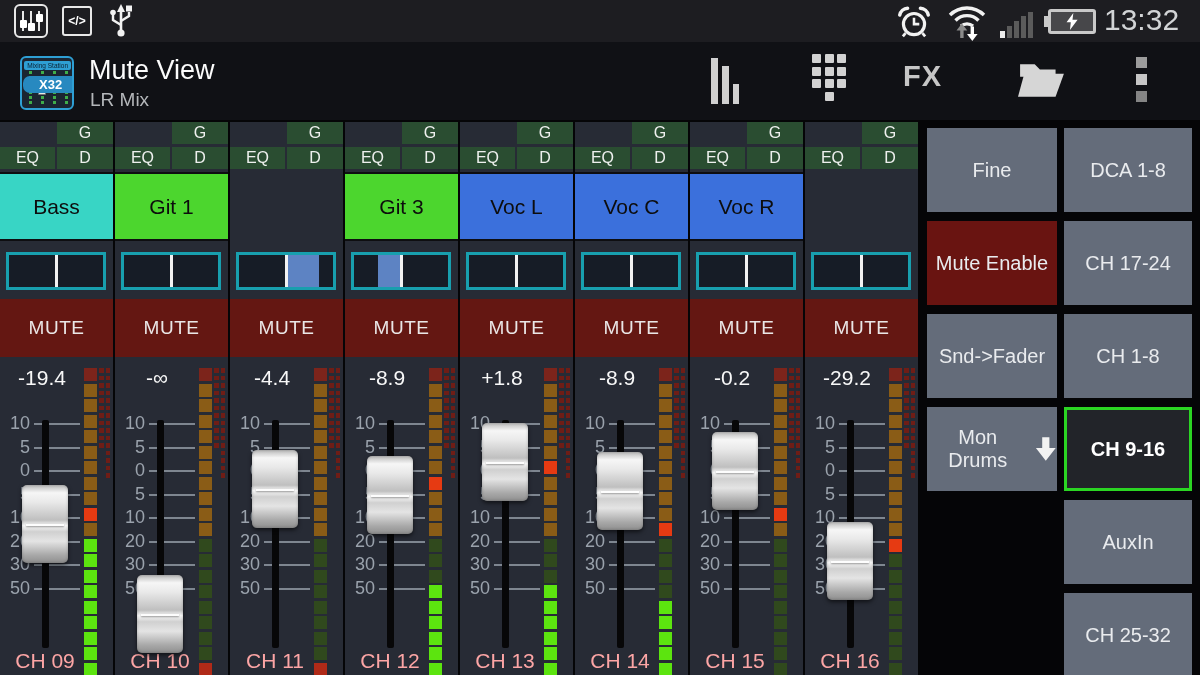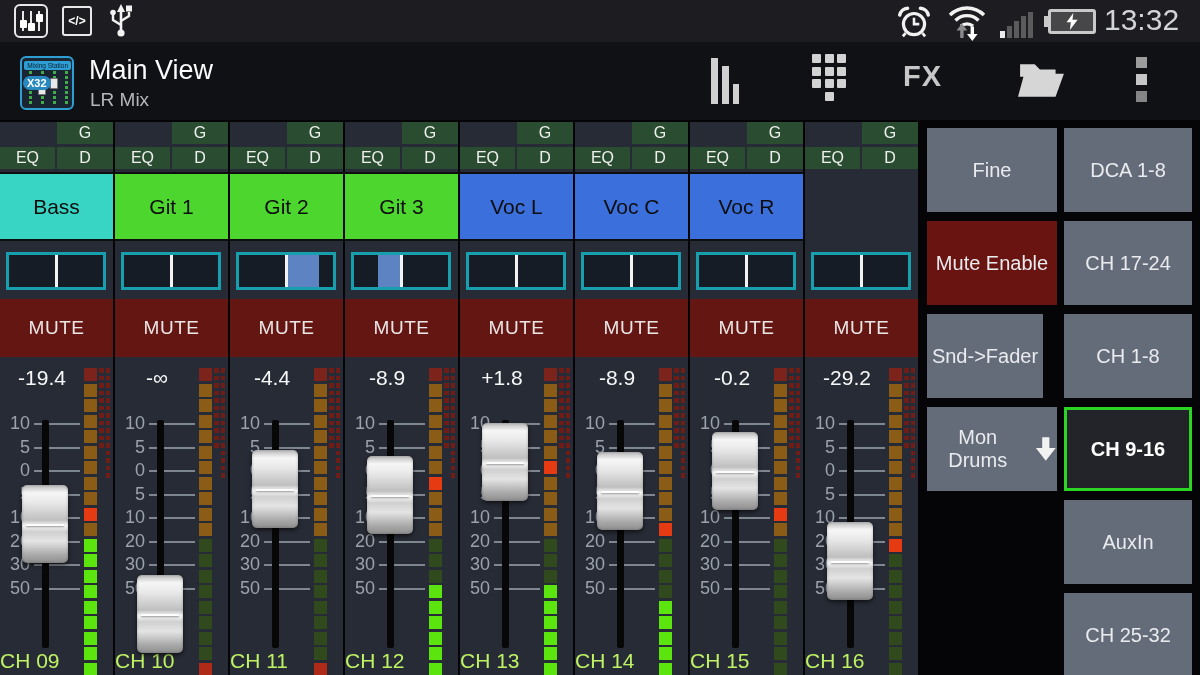--- a/index.html
+++ b/index.html
@@ -27,22 +27,22 @@
   #status-time{left:1104px;top:3px;font-size:30px;color:#d2d4d6;}
   
   #appheader{position:absolute;left:0;top:42px;width:1200px;height:78px;background:#101115;}
   #appicon{position:absolute;left:20px;top:14px;width:54px;height:54px;background:#1b2531;border:2px solid #2e9fd4;
            border-radius:6px;box-sizing:border-box;overflow:hidden;}
   .ai-line{position:absolute;top:8px;width:2.5px;height:40px;
            background:repeating-linear-gradient(180deg,#3fae4a 0 3px,rgba(0,0,0,0) 3px 5px);}
   .ai-cap{position:absolute;width:8px;height:11px;background:#e8e8e8;border-radius:1px;border:1px solid #777;box-sizing:border-box;}
   #ai-banner{position:absolute;right:1px;top:3px;background:#2e9fd4;color:#0b2030;font-size:6.5px;
              padding:1px 3px;border-radius:2px;white-space:nowrap;}
-  #ai-badge{position:absolute;left:1px;top:18px;background:#2789c0;color:#fff;font-size:11px;font-weight:bold;
-            padding:1px 4px;border-radius:7px;}
+  #ai-badge{position:absolute;left:1px;top:18px;background:#2789c0;color:#fff;font-size:13px;font-weight:bold;
+            padding:1px 16px;border-radius:7px;}
   #hdr-title{position:absolute;left:89px;top:13px;font-size:27px;color:#fcfcfc;}
   #hdr-subtitle{position:absolute;left:90px;top:47px;font-size:19px;color:#b4b7ba;}
   .hicon{position:absolute;}
   #icon-meters{left:711px;top:16px;width:30px;height:46px;}
   #icon-meters .mb{position:absolute;bottom:0;background:#d0d0d0;}
   #icon-dialpad{left:812px;top:12px;width:34px;height:48px;display:grid;grid-template-columns:repeat(3,9px);
                 grid-auto-rows:9px;gap:3.5px;}
   #icon-dialpad i{background:#d2d2d2;border-radius:1px;display:block;}
   #icon-dialpad i:last-child{grid-column:2;}
   #icon-fx{left:903px;top:18px;font-size:29px;font-weight:bold;color:#c6c6c6;letter-spacing:1px;}
@@ -66,21 +66,21 @@
   .ticklab{position:absolute;left:0;width:30px;text-align:right;font-size:18px;color:#9aa2ac;line-height:20px;}
   .tick{position:absolute;left:34px;width:46px;height:2px;background:#7e8690;}
   .track{position:absolute;left:42px;top:298px;width:7px;height:228px;background:#070708;border-radius:2px;}
   .cap{position:absolute;left:22px;width:46px;height:78px;border-radius:5px;z-index:5;
        background:linear-gradient(180deg,#b9b9b9 0%,#f6f6f6 10%,#e9e9e9 22%,#bfbfbf 45%,#fafafa 52%,#d0d0d0 60%,#e4e4e4 72%,#a8a8a8 90%,#8f8f8f 100%);
        box-shadow:0 2px 4px rgba(0,0,0,.6),inset 0 0 3px rgba(0,0,0,.25);}
   .cap::after{content:"";position:absolute;left:4px;right:4px;top:50%;height:2px;background:#fdfdfd;
        box-shadow:0 1px 2px rgba(0,0,0,.4);}
   .msq{position:absolute;left:84px;width:13px;height:13px;}
   .tsq{position:absolute;width:4.5px;height:4.5px;background:#6f1d16;}
-  .chlab{position:absolute;left:0;top:527px;width:90px;text-align:left;font-size:21px;color:#bef264;}
+  .chlab{position:absolute;left:0;top:527px;width:90px;text-align:center;font-size:21px;color:#fca5a5;}
   
   #sidebar{position:absolute;left:920px;top:120px;width:280px;height:555px;background:#050507;}
   .sbtn{position:absolute;background:#646c7a;display:flex;align-items:center;justify-content:center;gap:7px;
         font-size:20px;color:#e9ebee;box-sizing:border-box;text-align:center;}
   .sbtn.red{background:#691411;}
   .sbtn.selected{background:#222429;border:3px solid #2bd523;font-weight:bold;color:#fff;}
 </style>
 </head>
 <body>
 
@@ -148,21 +148,21 @@
   <div id="appicon">
     <span class="ai-line" style="left:7px"></span>
       <span class="ai-line" style="left:19px"></span>
     <span class="ai-line" style="left:31px"></span>
       <span class="ai-line" style="left:43px"></span>
     <span class="ai-cap" style="left:16px;top:26px"></span>
       <span class="ai-cap" style="left:28px;top:20px"></span>
     <span id="ai-banner">Mixing Station</span>
     <span id="ai-badge">X32</span>
   </div>
-  <div id="hdr-title">Main View</div>
+  <div id="hdr-title">Mute View</div>
   <div id="hdr-subtitle">LR Mix</div>
   <div class="hicon" id="icon-meters">
     <span class="mb" style="left:0;width:7px;height:46px"></span>
     <span class="mb" style="left:11px;width:7px;height:38px"></span>
     <span class="mb" style="left:22px;width:6px;height:20px"></span>
   </div>
   <div class="hicon" id="icon-dialpad">
     <i></i>
       <i></i>
       <i></i>
@@ -338,21 +338,20 @@
       <span class="tsq" style="left:105.5px;top:328.5px"></span>
       <span class="tsq" style="left:105.5px;top:336.0px"></span>
       <span class="tsq" style="left:105.5px;top:343.5px"></span>
       <span class="tsq" style="left:105.5px;top:351.0px"></span>
       <div class="chlab">CH 10</div>
     </div>
     <div class="strip" style="left: 230px;">
       <div class="gbox" style="left:57px;top:0;width:56px;height:22px">G</div>
       <div class="gbox" style="left:0;top:25px;width:55px;height:22px">EQ</div>
       <div class="gbox" style="left:57px;top:25px;width:56px;height:22px">D</div>
-      <div class="name" style="background:#4cd62e">Git 2</div>
       <div class="panbox">
         <span class="panblock" style="left:50%;width:35.0%"></span>
         <span class="panline"></span>
       </div>
       <div class="mute">MUTE</div>
       <div class="dbval">-4.4</div>
       <div class="ticklab" style="top:291px">10</div>
       <div class="tick" style="top:301px"></div>
       <div class="ticklab" style="top:314.5px">5</div>
       <div class="tick" style="top:324.5px"></div>
@@ -800,21 +799,21 @@
     </div>
   </div>
 
 <div id="sidebar">
     <div class="sbtn red" style="left: 7px; top: 101px; width: 130px; height: 84px;">
       <span>Mute Enable</span>
     </div>
     <div class="sbtn" style="left: 7px; top: 8px; width: 130px; height: 84px;">
       <span>Fine</span>
     </div>
-    <div class="sbtn" style="left: 7px; top: 194px; width: 116px; height: 84px;">
+    <div class="sbtn" style="left: 7px; top: 194px; width: 130px; height: 84px;">
       <span>Snd-&gt;Fader</span>
     </div>
     <div class="sbtn" style="left: 7px; top: 287px; width: 130px; height: 84px;">
       <span>Mon Drums</span>
       <svg width="22" height="24" viewBox="0 0 24 26">
         <path d="M8 0 h8 v12 h7 L12 26 1 12 h7 Z" fill="#f2f2f2"></path>
       </svg>
     </div>
     <div class="sbtn" style="left: 144px; top: 8px; width: 128px; height: 84px;">
       <span>DCA 1-8</span>

